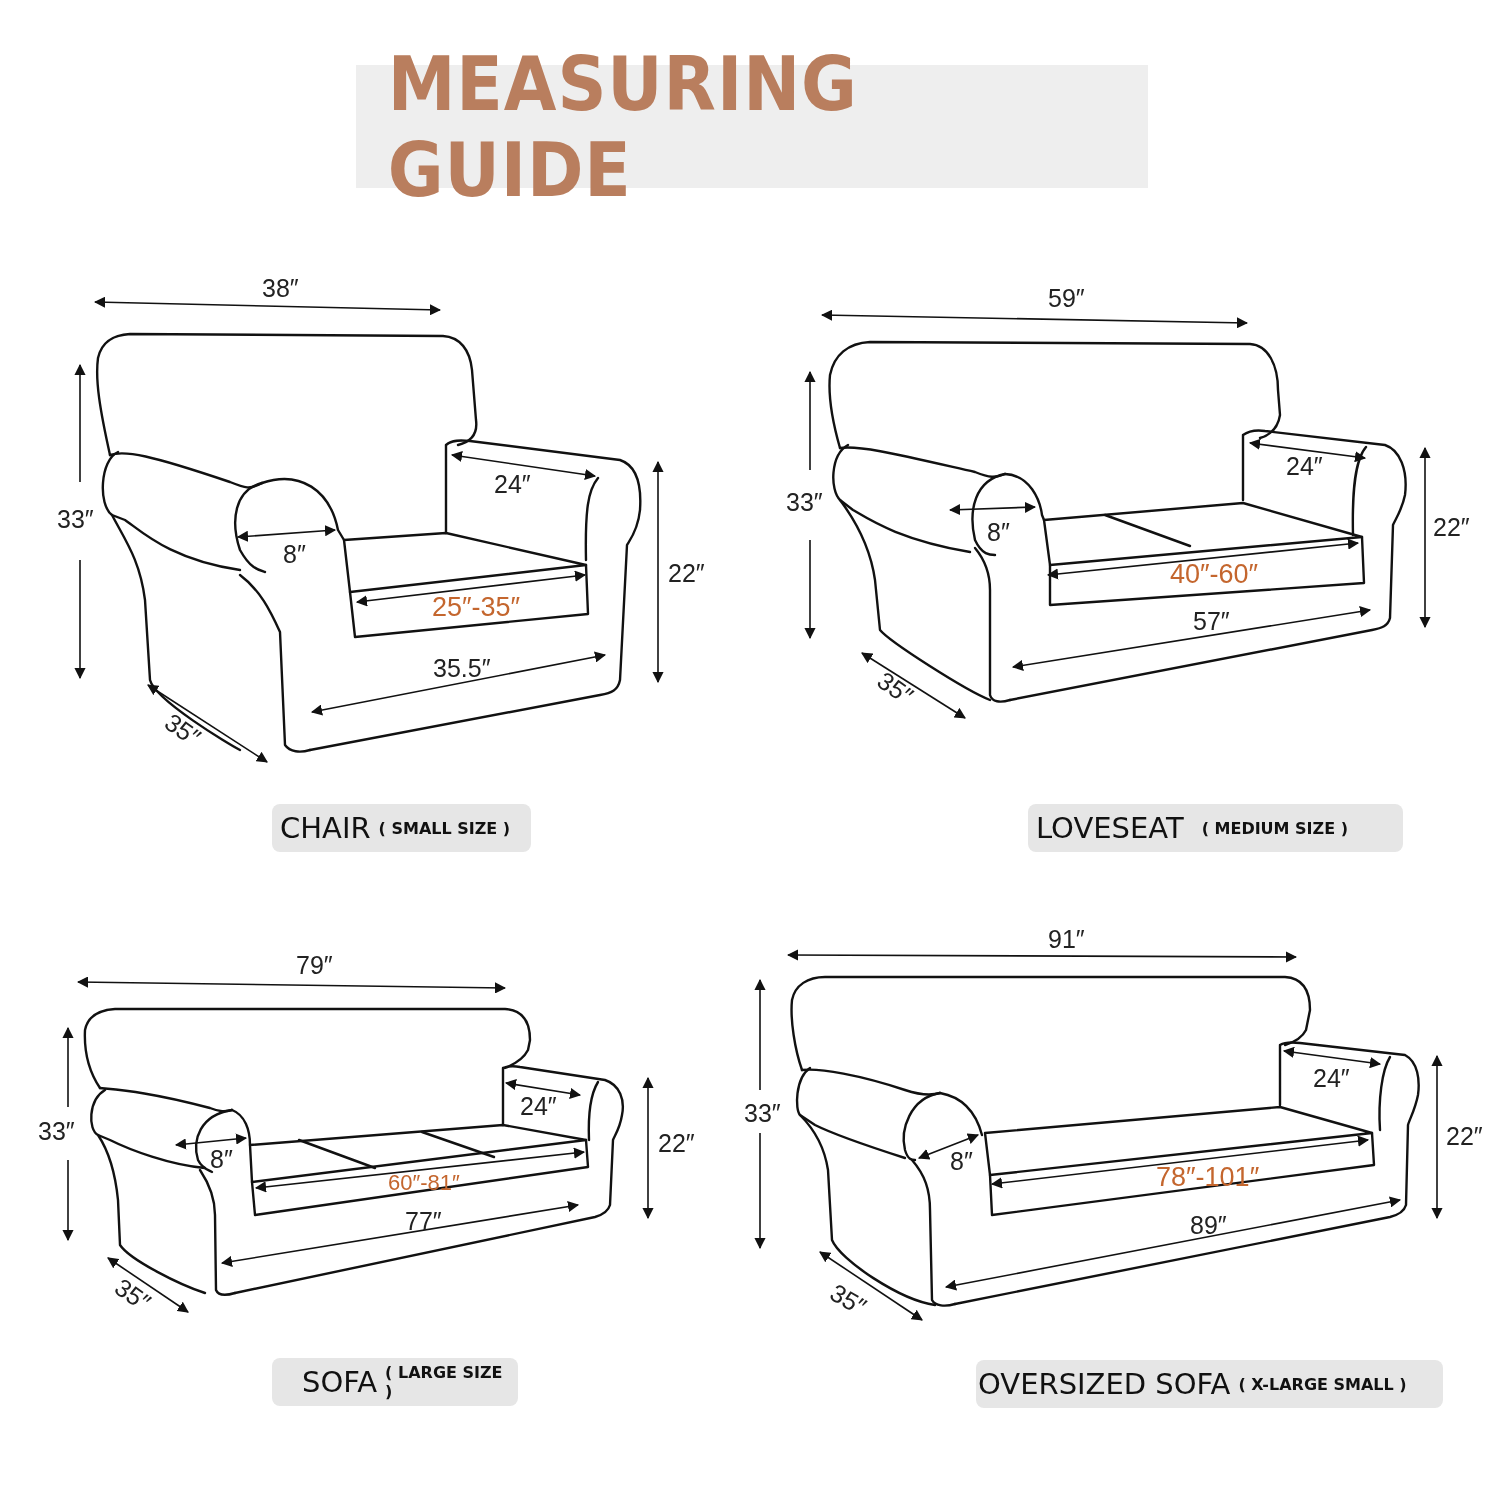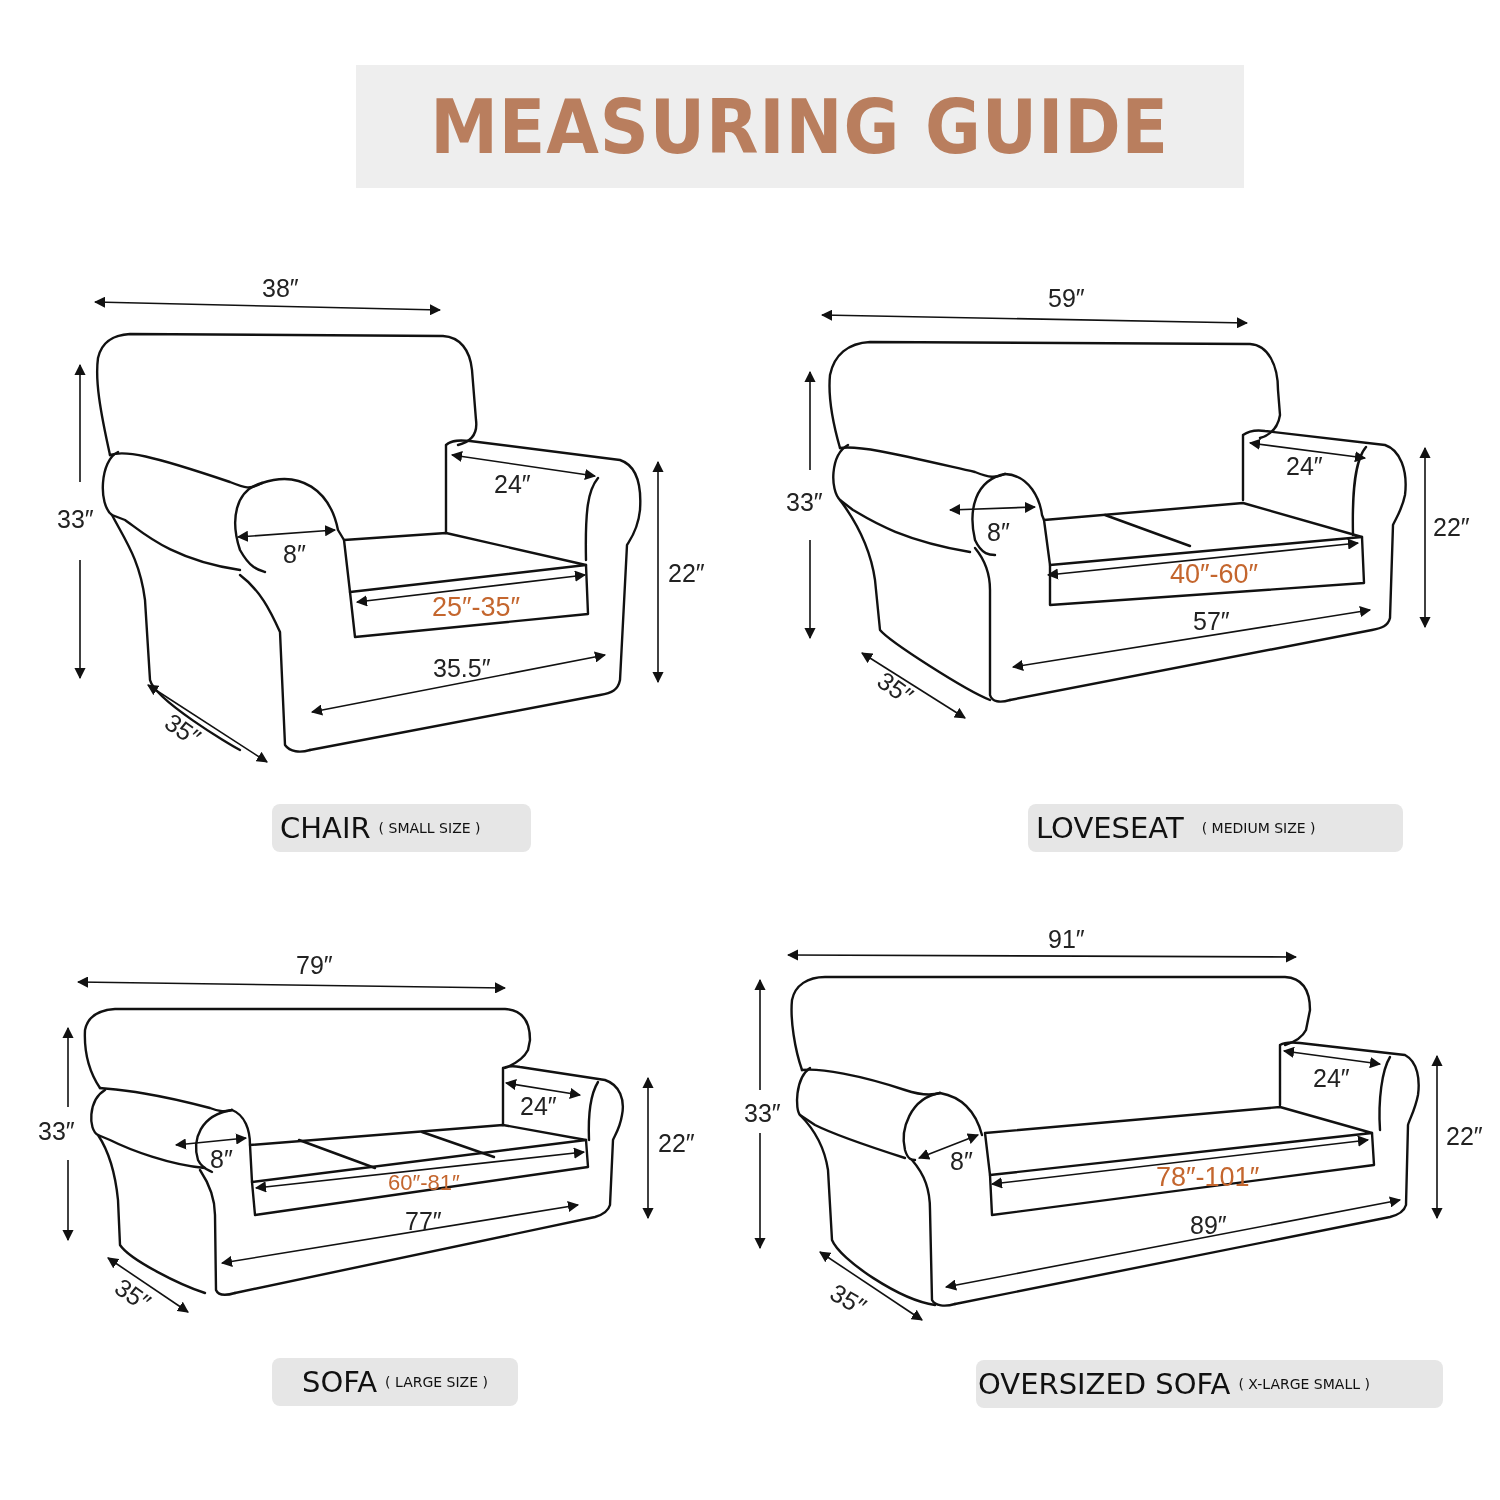--- a/index.html
+++ b/index.html
@@ -1,26 +1,26 @@
 <!DOCTYPE html>
 <html><head>
 <meta charset="utf-8">
 <style>
   html, body { margin:0; padding:0; background:#ffffff; }
   body { width:1500px; height:1500px; position:relative; overflow:hidden; font-family:"Liberation Sans", sans-serif; }
-  .title-box { position:absolute; left:356px; top:65px; width:888px; height:123px; background:#eeeeee; display:flex; align-items:center; justify-content:center; }
+  .title-box { position:absolute; left:356px; top:65px; width:792px; height:123px; background:#eeeeee; display:flex; align-items:center; justify-content:center; }
   .title-text { font-family:"DejaVu Sans", sans-serif; font-weight:bold; font-size:74px; color:#b97e5e; letter-spacing:1px; transform:scaleX(0.92); }
   svg.diagram { position:absolute; left:0; top:0; width:1500px; height:1500px; }
   .outline { fill:none; stroke:#111; stroke-width:2.4; stroke-linejoin:round; stroke-linecap:round; }
   .dim { fill:none; stroke:#111; stroke-width:1.6; }
   .dimtxt { font-family:"Liberation Sans", sans-serif; font-size:25px; fill:#222; }
   .rangetxt { font-family:"Liberation Sans", sans-serif; font-size:27px; fill:#c4662e; }
   .label { position:absolute; background:#e6e6e6; border-radius:8px; height:48px; display:flex; align-items:center; padding:0 8px; box-sizing:border-box; }
   .label .main { font-family:"DejaVu Sans", sans-serif; font-size:29px; color:#111; letter-spacing:0px; }
-  .label .sub { font-family:"DejaVu Sans", sans-serif; font-size:14px; color:#111; margin-left:8px; }
+  .label .sub { font-family:"DejaVu Sans", sans-serif; font-size:16px; color:#111; margin-left:8px;font-weight:bold; }
 </style>
 </head>
 <body>
 
 <div class="title-box">
   <span class="title-text">MEASURING GUIDE</span>
 </div>
 
 <svg class="diagram" viewBox="0 0 1500 1500" xmlns="http://www.w3.org/2000/svg">
   <defs>

